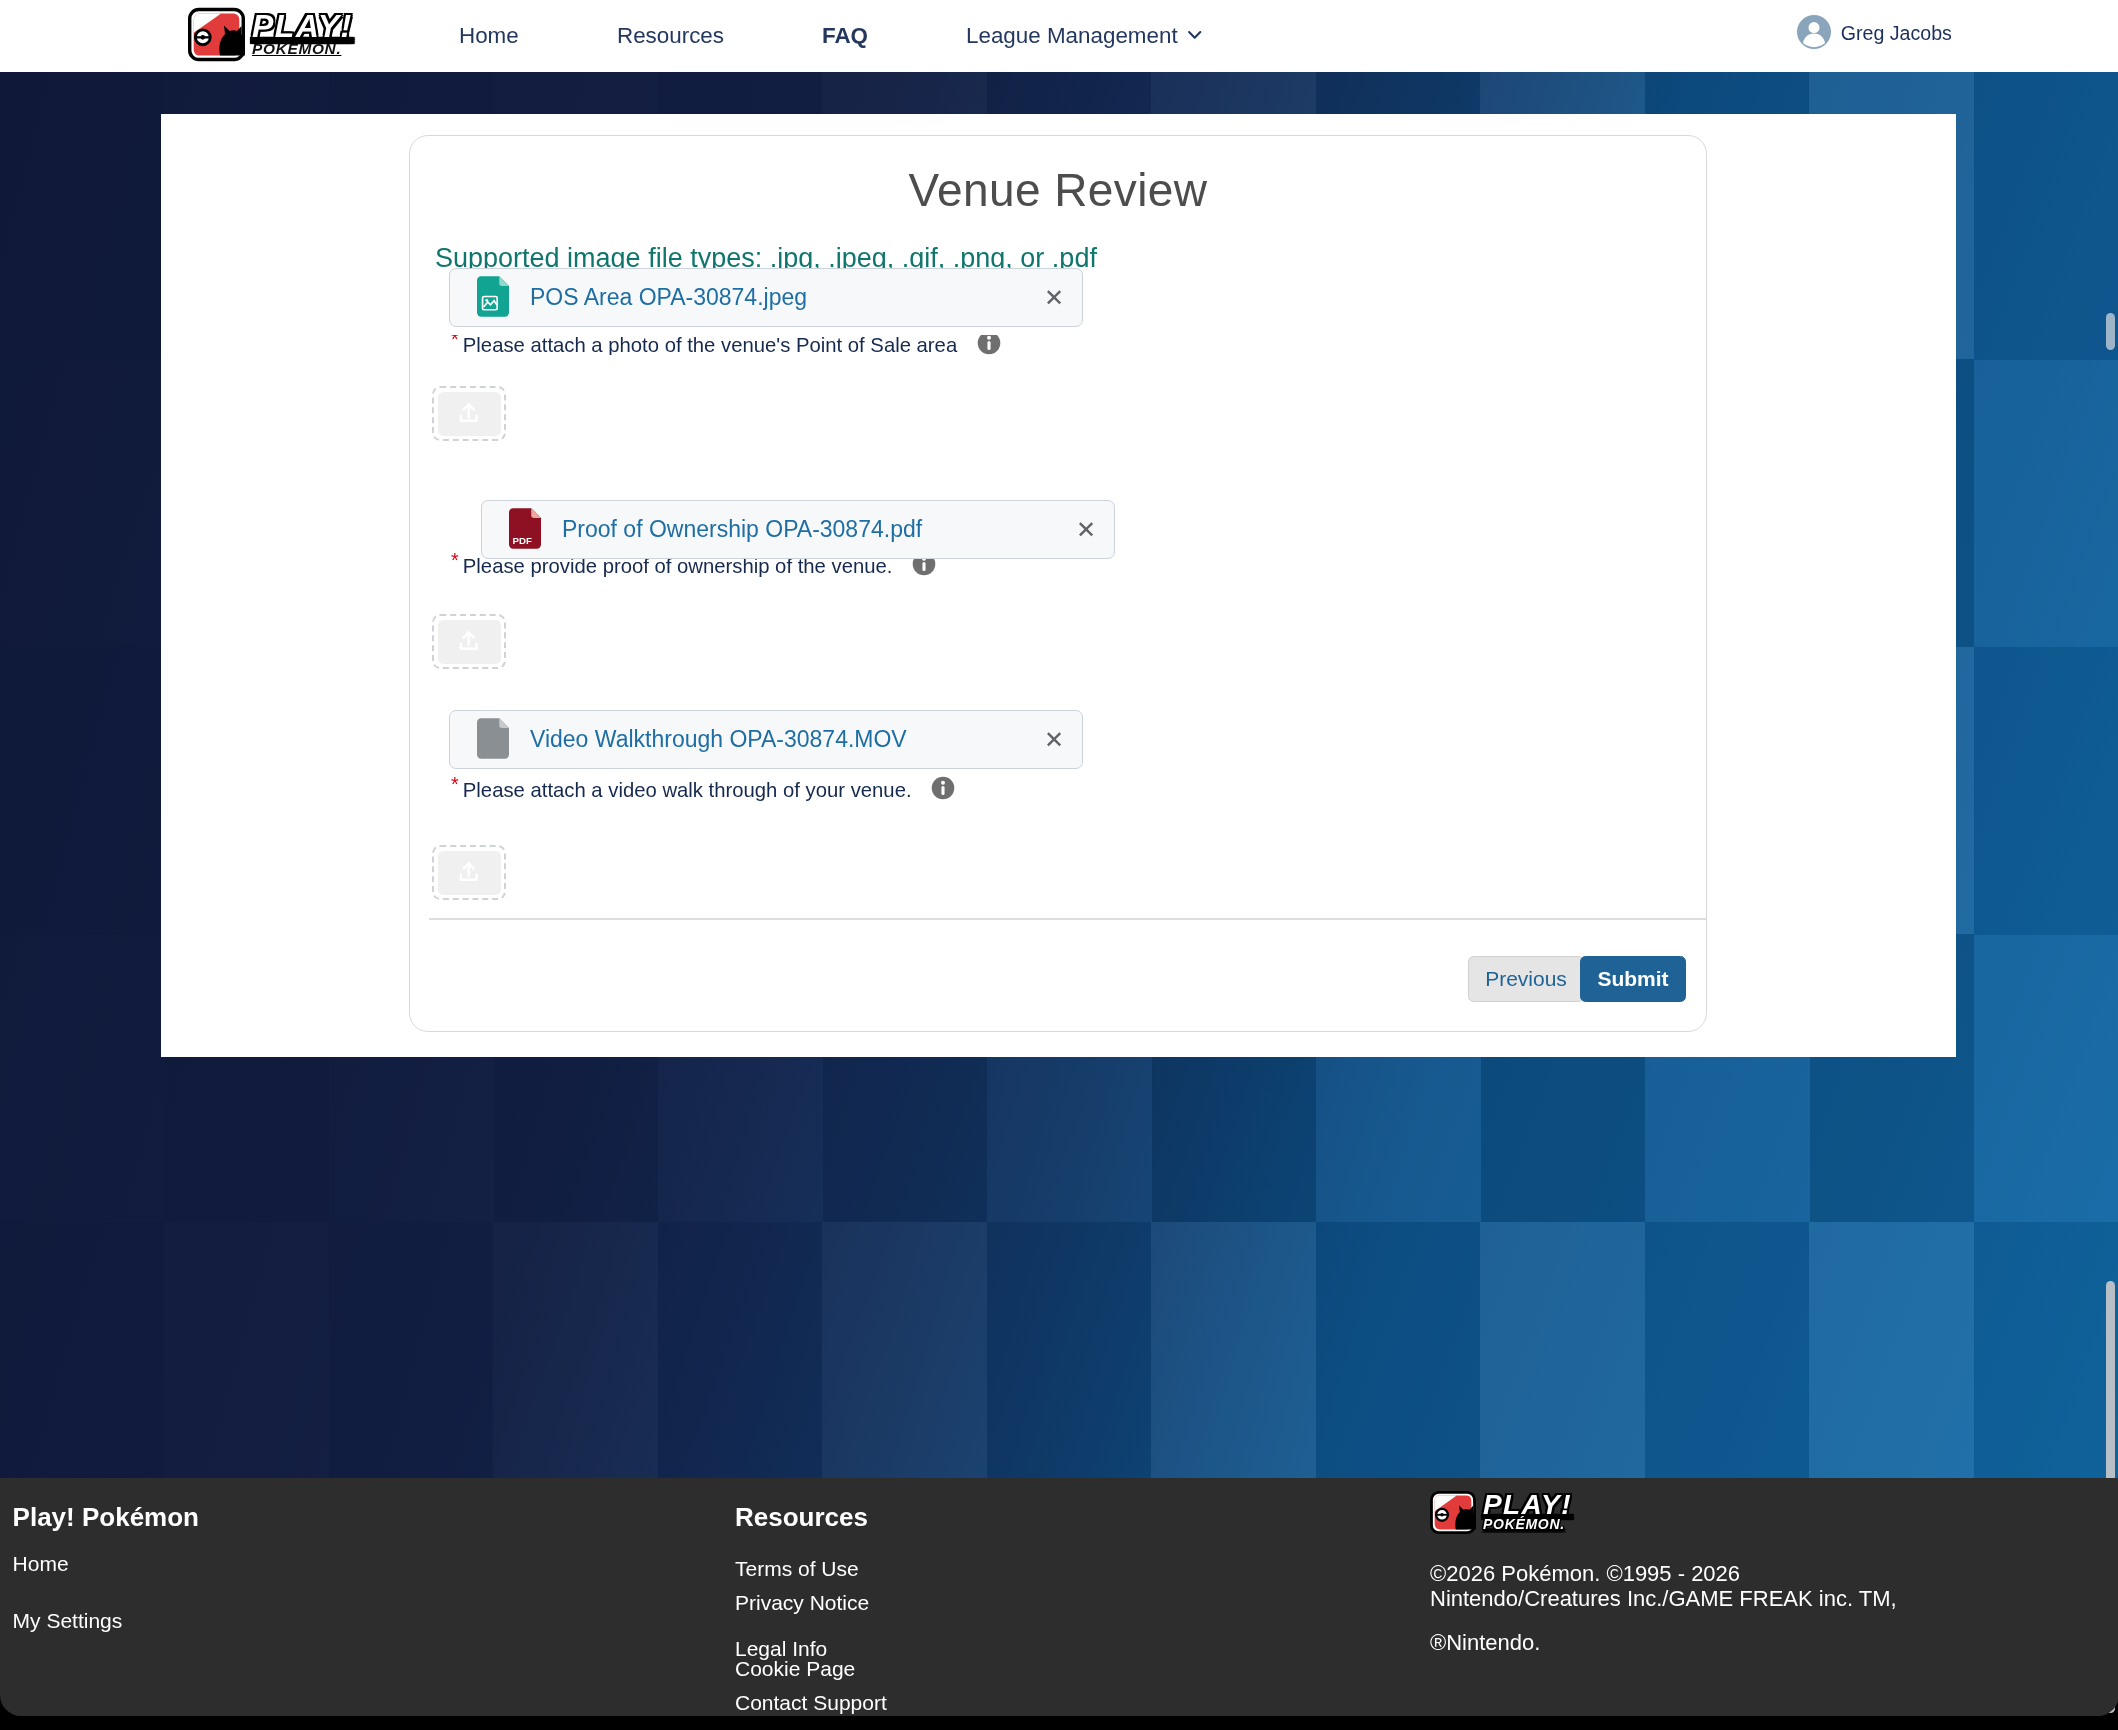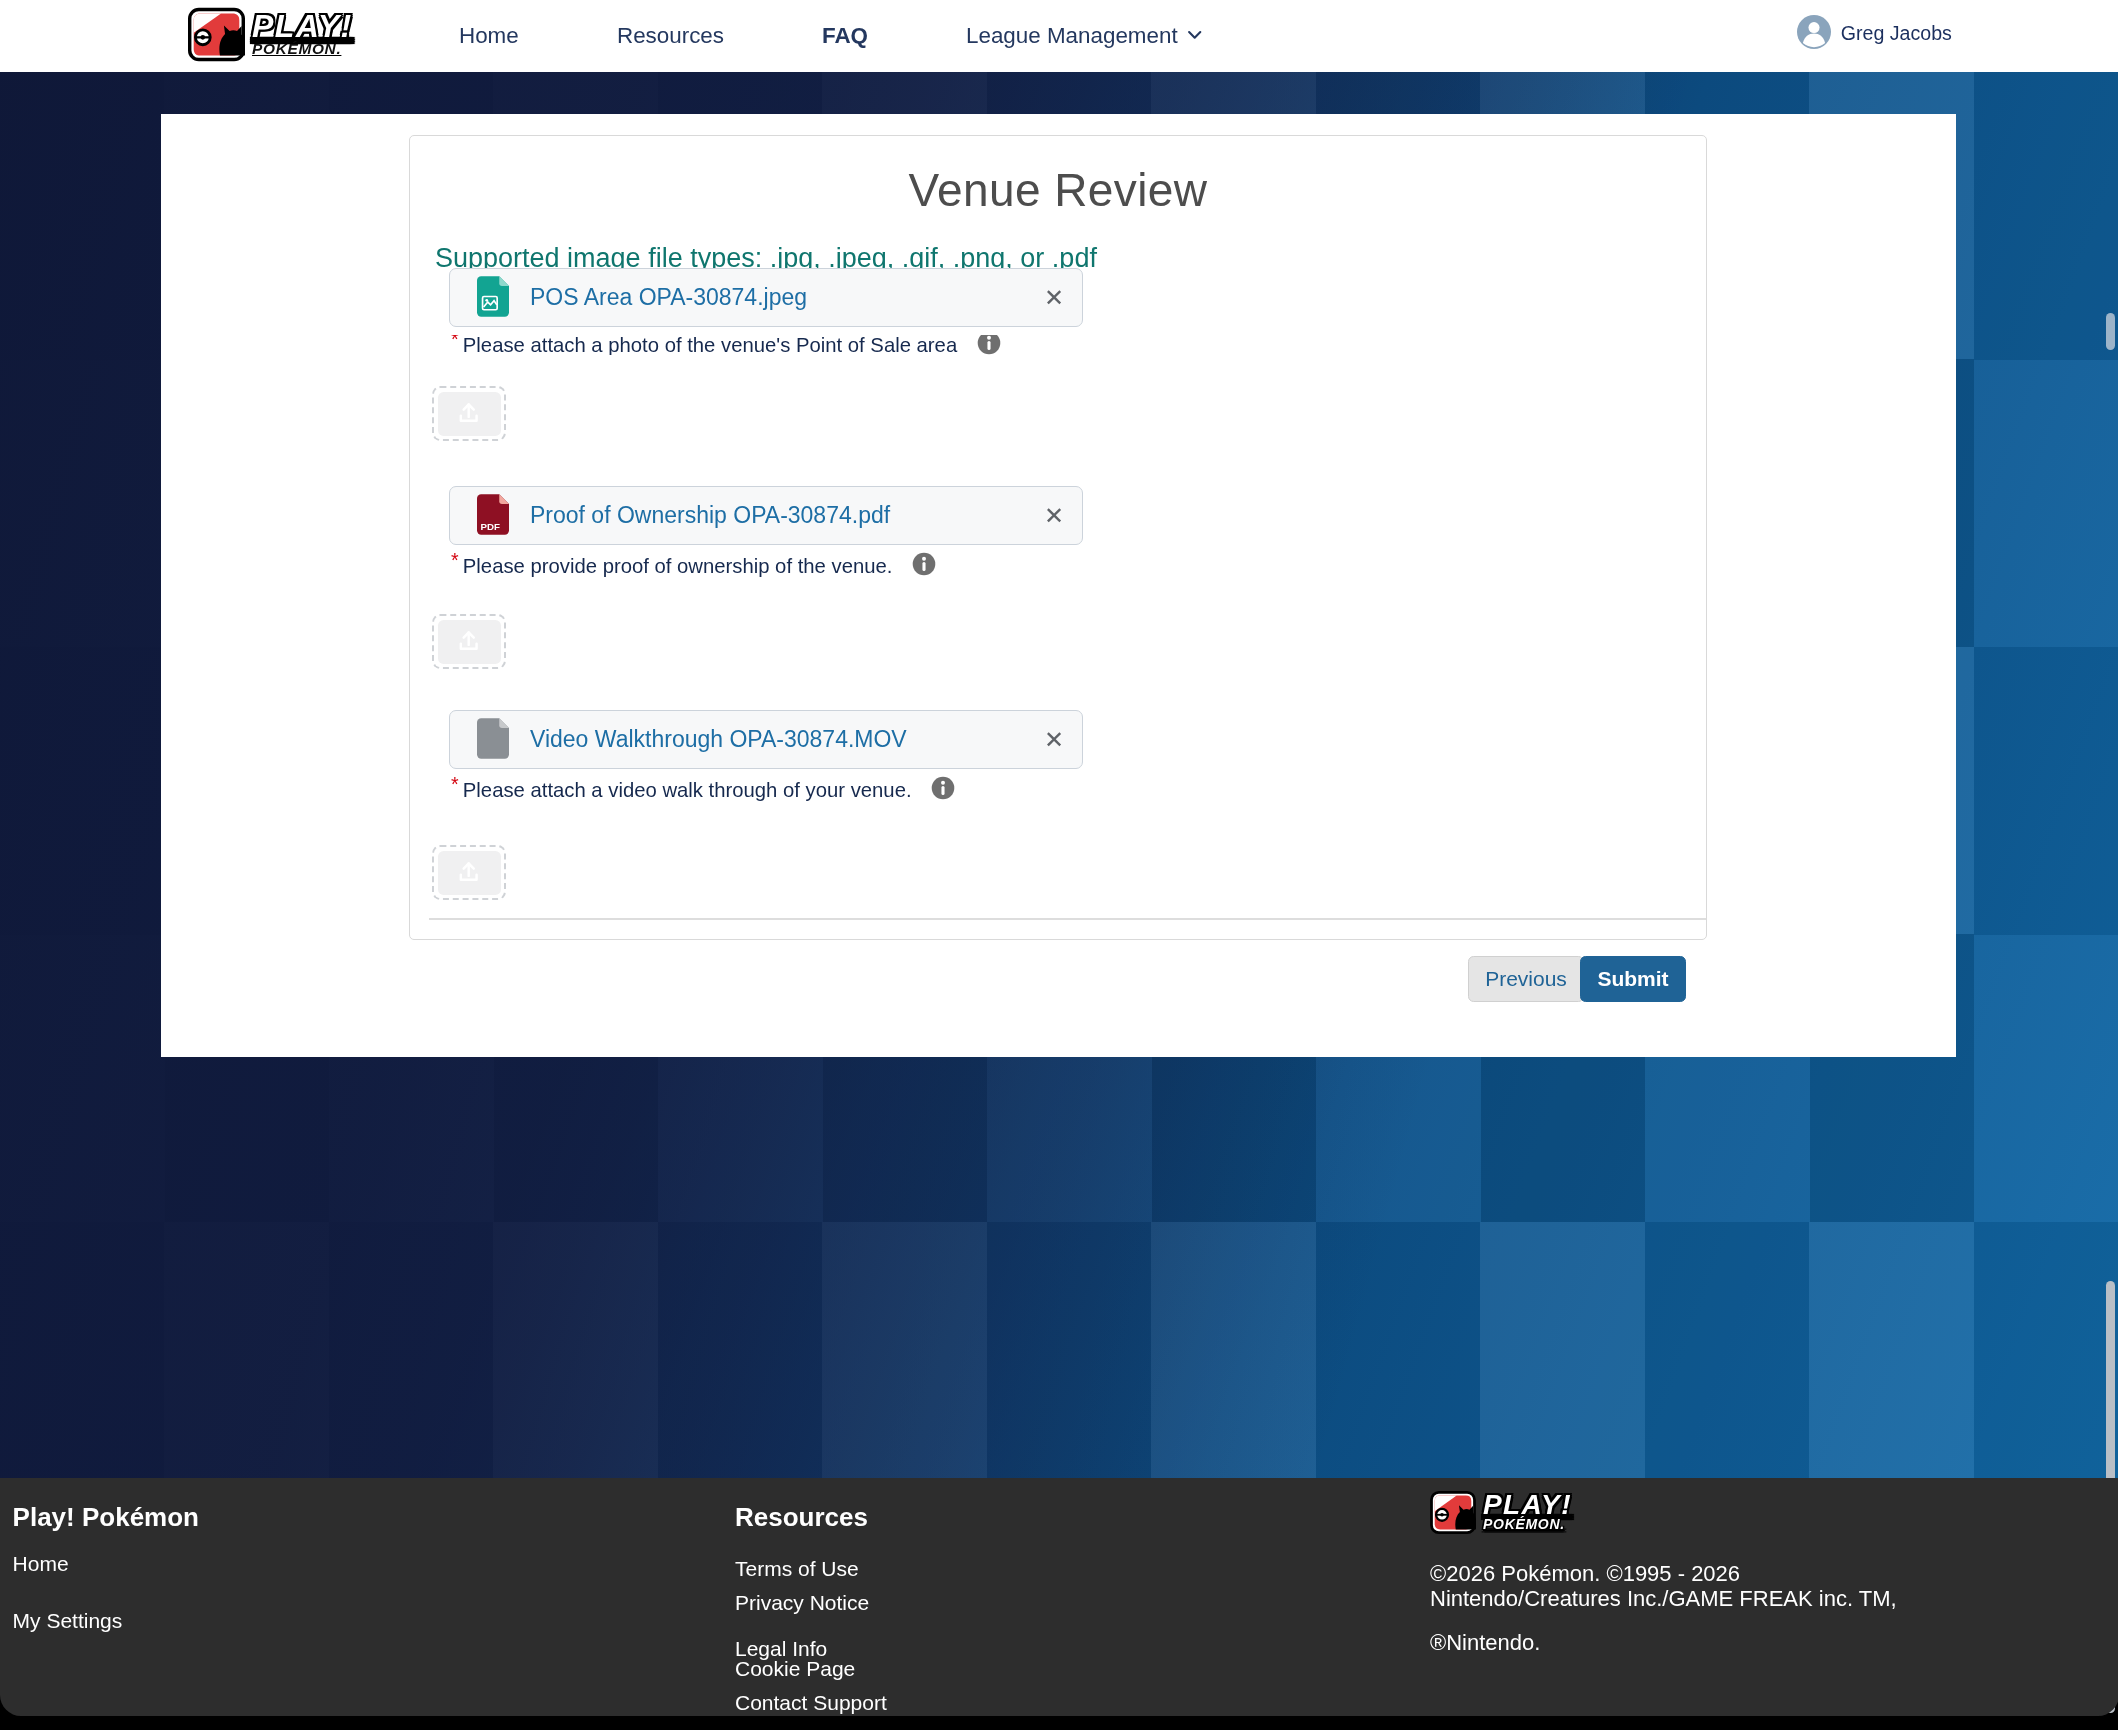--- a/index.html
+++ b/index.html
@@ -26,28 +26,28 @@
   .bg{left:0;top:72px;width:2119px;height:1406px;
     background-color:#0f5e99;
     background-image:
       linear-gradient(105deg, rgba(15,24,56,0.96) 0%, rgba(16,27,62,0.88) 26%, rgba(17,34,74,0.50) 46%, rgba(14,78,135,0) 68%),
       conic-gradient(rgba(255,255,255,0.07) 0 25%, rgba(0,0,0,0.12) 25% 50%, rgba(255,255,255,0.04) 50% 75%, rgba(0,0,0,0.07) 75% 100%),
       linear-gradient(110deg, #131f47 0%, #152349 35%, #0d5088 65%, #1169a7 100%);
     background-size:auto,329px 575px,auto;}
 
   
   .outer-panel{left:161px;top:114px;width:1795px;height:943px;background:#fff;}
-  .card{left:409px;top:135px;width:1298px;height:805px;background:#fff;
-        border:1.4px solid #d9d9d9;border-radius:5px;box-sizing:border-box;}
+  .card{left:409px;top:135px;width:1298px;height:897px;background:#fff;
+        border:1.4px solid #d9d9d9;border-radius:19px;box-sizing:border-box;}
   .page-title{left:0;top:27px;width:100%;text-align:center;font-size:46px;color:#4d4d4d;letter-spacing:0.4px;}
   .file-note{left:25px;top:107px;font-size:27px;color:#0f766e;z-index:1;}
 
   .file-row{left:39px;width:634px;height:59px;background:#f7f8f9;border:1.4px solid #ccd3db;border-radius:7px;
             box-sizing:border-box;display:flex;align-items:center;padding-left:27px;z-index:2;}
-  .row-1{top:132px;} .row-2{top:350px;} .row-3{top:574px;}
+  .row-1{top:132px;} .row-2{top:364px;margin-left:32px;} .row-3{top:574px;}
   .file-name{margin-left:21px;font-size:23px;color:#1d6ea5;cursor:pointer;}
   .close-x{margin-left:auto;margin-right:18px;font-size:24px;font-weight:300;color:#5f6368;cursor:pointer;line-height:24px;}
 
   .req-label{left:41px;font-size:20.3px;color:#16294e;white-space:nowrap;display:flex;align-items:center;}
   .label-1{top:199px;height:20.3px;overflow:hidden;}
   .label-2{top:416px;} .label-3{top:640px;}
   .req-star{color:#d40511;font-size:19.6px;position:relative;top:-5.6px;margin-right:4.2px;}
   .info-ic{margin-left:19.6px;flex:0 0 auto;}
 
   .dropzone{left:22px;width:74px;height:55px;border:2.1px dashed #cfd2d6;border-radius:8.4px;box-sizing:border-box;cursor:pointer;}

